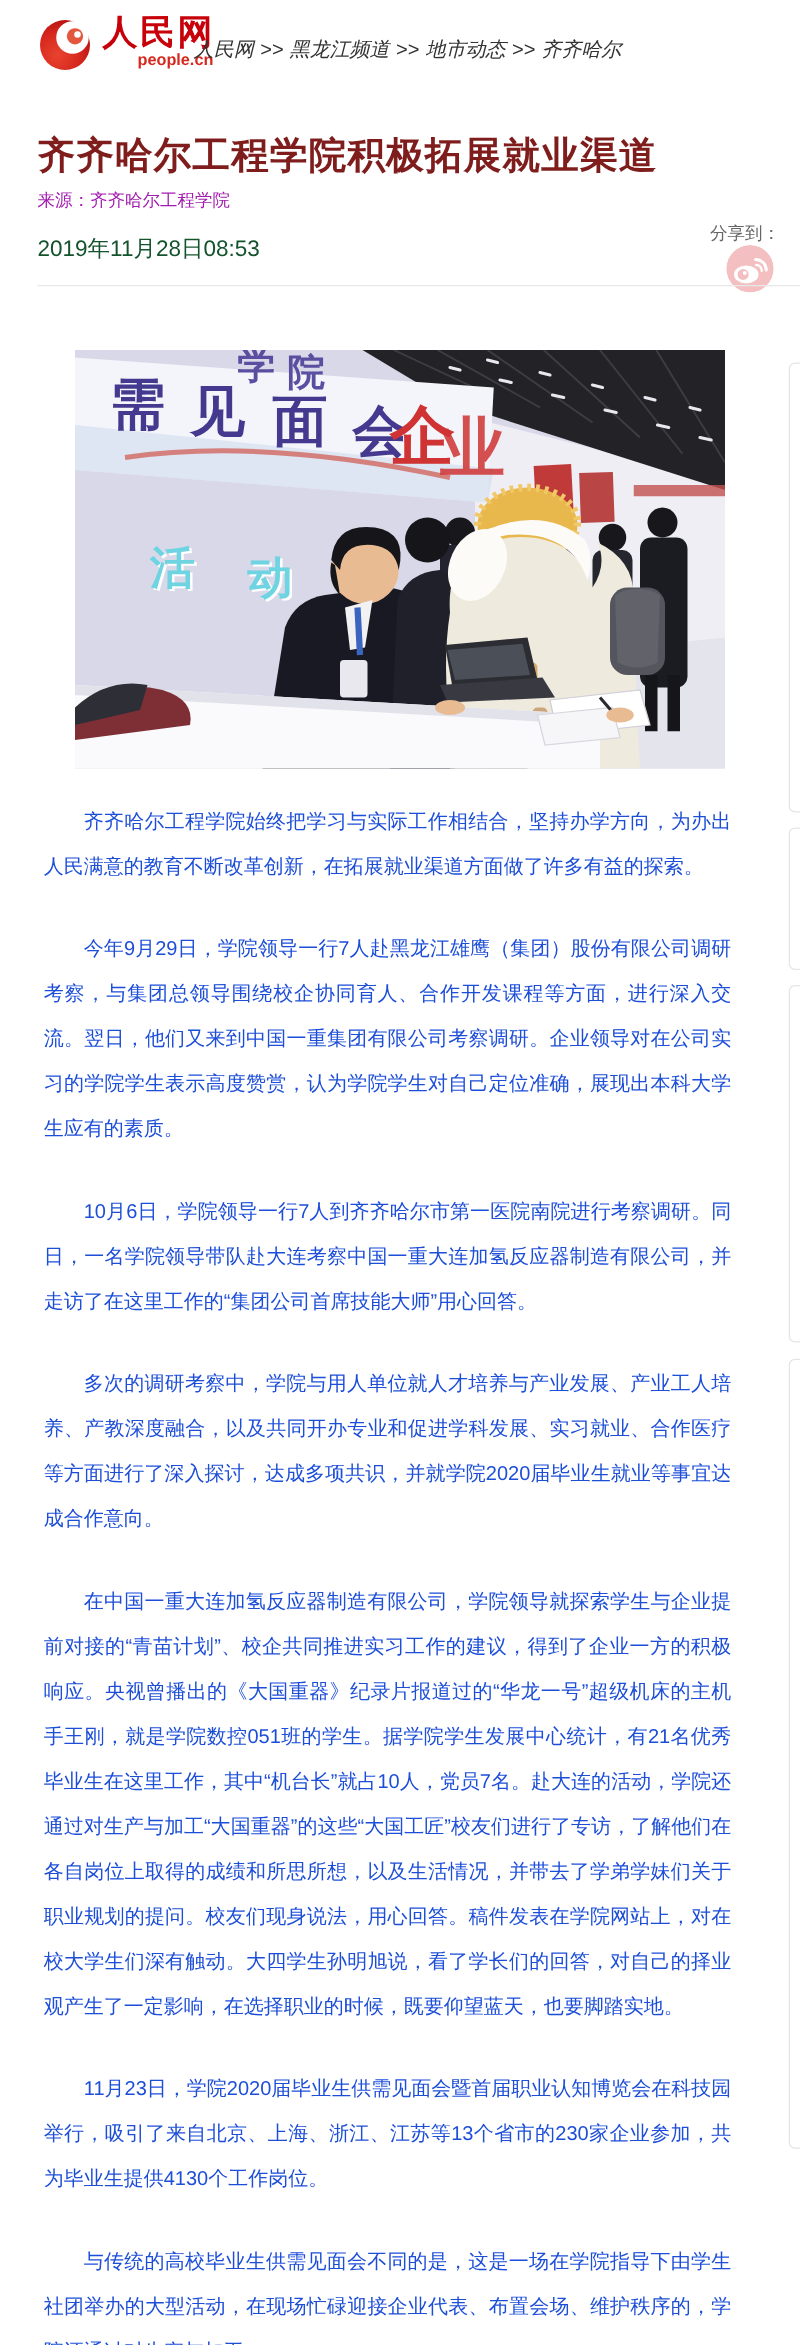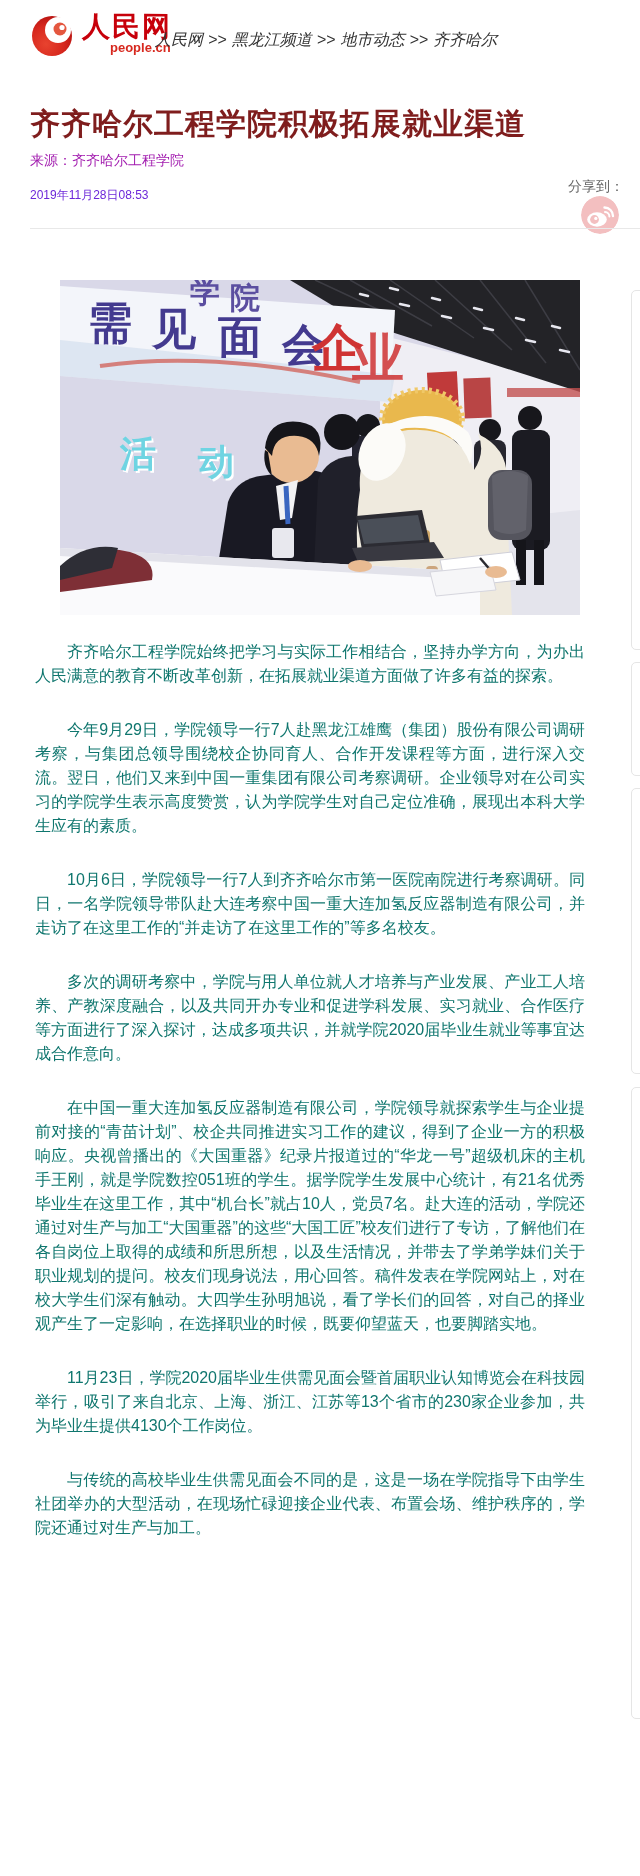--- a/index.html
+++ b/index.html
@@ -16,32 +16,32 @@
   .logo-cn{font-family:"Liberation Serif","DejaVu Serif",serif;font-weight:bold;
     font-size:28px;line-height:30px;color:#c7000a;letter-spacing:2px;}
   .logo-en{font-size:13px;font-weight:bold;color:#d7281e;margin-left:28px;margin-top:-2px;}
   .breadcrumb{position:absolute;left:155px;top:30px;font-size:16px;color:#333;font-style:italic;}
   .breadcrumb a{color:#333;text-decoration:none;cursor:pointer;}
   .breadcrumb .sep{color:#333;margin:0 5px;}
   
   .article-title{position:absolute;left:30px;top:84px;width:580px;
     font-size:30px;font-weight:bold;color:#7f1d1d;letter-spacing:1px;}
   .source-line{position:absolute;left:30px;top:152px;font-size:14px;color:#a21caf;}
-  .date-line{position:absolute;left:30px;top:187px;font-size:12px;color:#6d28d9;}
+  .date-line{position:absolute;left:30px;top:187px;font-size:18px;color:#14532d;}
   .share-row{position:absolute;right:8px;top:178px;display:flex;align-items:center;flex-direction:column;}
   .share-label{font-size:14px;color:#666;margin-right:8px;}
   .share-btn{width:38px;height:38px;border-radius:50%;cursor:pointer;display:block;}
   .head-divider{position:absolute;left:30px;top:228px;width:610px;height:0;
     border-top:1px solid #e8e8e8;}
   
   .photo-box{position:absolute;left:60px;top:280px;width:520px;height:335px;overflow:hidden;}
   
   .article-body{position:absolute;left:35px;top:640px;width:550px;}
   .article-body p{
-    margin:0 0 30px 0;font-size:16px;line-height:24px;color:#0f766e;
+    margin:0 0 30px 0;font-size:16px;line-height:36px;color:#1d4ed8;
     text-indent:2em;text-align:justify;word-break:break-all;
   }
   
   .sliver{position:absolute;left:631px;width:40px;background:#fff;
     border:1px solid #e5e5e5;border-radius:5px;}
 </style>
 </head>
 <body>
 
 <div class="logo-wrap">
@@ -201,21 +201,21 @@
     <ellipse cx="300" cy="286" rx="12" ry="6" fill="#e9bb92"></ellipse>
 
     <path d="M0 290 Q30 262 70 272 Q96 280 92 300 L0 312 Z" fill="#7e2f36"></path>
     <path d="M0 286 Q26 262 58 268 L52 288 L0 300 Z" fill="#2e2e36"></path>
   </svg>
 </div>
 
 <div class="article-body" id="article-body">
     <p>齐齐哈尔工程学院始终把学习与实际工作相结合，坚持办学方向，为办出人民满意的教育不断改革创新，在拓展就业渠道方面做了许多有益的探索。</p>
     <p>今年9月29日，学院领导一行7人赴黑龙江雄鹰（集团）股份有限公司调研考察，与集团总领导围绕校企协同育人、合作开发课程等方面，进行深入交流。翌日，他们又来到中国一重集团有限公司考察调研。企业领导对在公司实习的学院学生表示高度赞赏，认为学院学生对自己定位准确，展现出本科大学生应有的素质。</p>
-    <p>10月6日，学院领导一行7人到齐齐哈尔市第一医院南院进行考察调研。同日，一名学院领导带队赴大连考察中国一重大连加氢反应器制造有限公司，并走访了在这里工作的“并走访了在这里工作的”等多名校友。</p>
+    <p>10月6日，学院领导一行7人到齐齐哈尔市第一医院南院进行考察调研。同日，一名学院领导带队赴大连考察中国一重大连加氢反应器制造有限公司，并走访了在这里工作的“集团公司首席技能大师”用心回答。</p>
     <p>多次的调研考察中，学院与用人单位就人才培养与产业发展、产业工人培养、产教深度融合，以及共同开办专业和促进学科发展、实习就业、合作医疗等方面进行了深入探讨，达成多项共识，并就学院2020届毕业生就业等事宜达成合作意向。</p>
     <p>在中国一重大连加氢反应器制造有限公司，学院领导就探索学生与企业提前对接的“青苗计划”、校企共同推进实习工作的建议，得到了企业一方的积极响应。央视曾播出的《大国重器》纪录片报道过的“华龙一号”超级机床的主机手王刚，就是学院数控051班的学生。据学院学生发展中心统计，有21名优秀毕业生在这里工作，其中“机台长”就占10人，党员7名。赴大连的活动，学院还通过对生产与加工“大国重器”的这些“大国工匠”校友们进行了专访，了解他们在各自岗位上取得的成绩和所思所想，以及生活情况，并带去了学弟学妹们关于职业规划的提问。校友们现身说法，用心回答。稿件发表在学院网站上，对在校大学生们深有触动。大四学生孙明旭说，看了学长们的回答，对自己的择业观产生了一定影响，在选择职业的时候，既要仰望蓝天，也要脚踏实地。</p>
     <p>11月23日，学院2020届毕业生供需见面会暨首届职业认知博览会在科技园举行，吸引了来自北京、上海、浙江、江苏等13个省市的230家企业参加，共为毕业生提供4130个工作岗位。</p>
     <p>与传统的高校毕业生供需见面会不同的是，这是一场在学院指导下由学生社团举办的大型活动，在现场忙碌迎接企业代表、布置会场、维护秩序的，学院还通过对生产与加工。</p>
   </div>
 
 <div class="sliver" style="top:290px;height:358px;"></div>
 <div class="sliver" style="top:662px;height:112px;"></div>
 <div class="sliver" style="top:788px;height:284px;"></div>
 <div class="sliver" style="top:1087px;height:630px;"></div>

